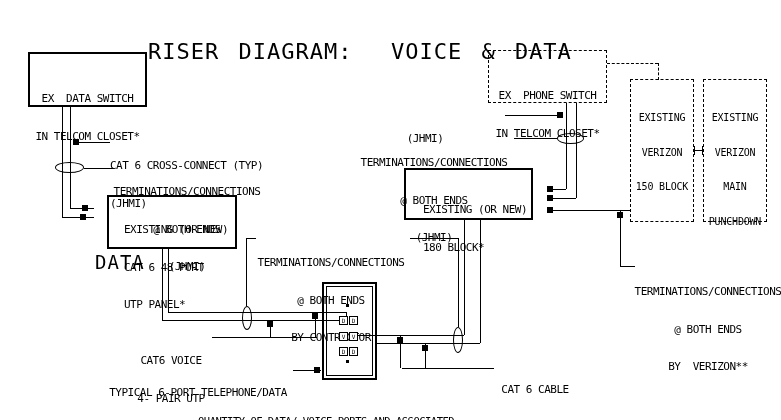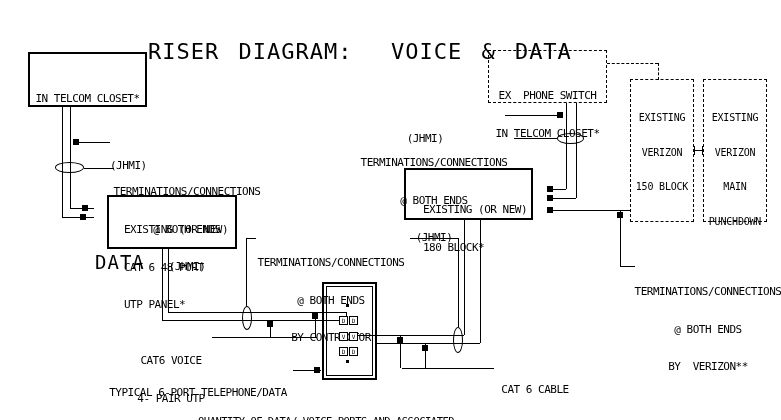--- a/index.html
+++ b/index.html
@@ -24,33 +24,35 @@
 </style>
 </head>
 <body>
 
 <div id="canvas">
 
   <div class="title" style="left:148px;top:39px">RISER DIAGRAM:  VOICE &amp; DATA</div>
 
   <div class="box" style="left:28px;top:52px;width:119px;height:55px"></div>
   <div class="txt c" style="left:28px;top:68px;width:119px">
+    <span class="tl">EX  DATA SWITCH</span>
     <span class="tl">IN TELCOM CLOSET*</span>
   </div>
 
   <div class="ln" style="left:62px;top:107px;width:1px;height:110px"></div>
   <div class="ln" style="left:70px;top:107px;width:1px;height:101px"></div>
   <div class="ln" style="left:62px;top:217px;width:32px;height:1px"></div>
   <div class="ln" style="left:70px;top:208px;width:24px;height:1px"></div>
   <div class="mk" style="left:80px;top:214px"></div>
   <div class="mk" style="left:82px;top:205px"></div>
 
   <div class="mk" style="left:73px;top:139px"></div>
   <div class="ln" style="left:76px;top:142px;width:34px;height:1px"></div>
   <div class="txt" style="left:110px;top:135px">
+    <span class="tl">CAT 6 CROSS-CONNECT (TYP)</span>
     <span class="tl">(JHMI)</span>
   </div>
 
   <div class="ell" style="left:55px;top:162px;width:29px;height:11px"></div>
   <div class="ln" style="left:84px;top:168px;width:30px;height:1px"></div>
   <div class="txt c" style="left:112px;top:161px;width:150px">
     <span class="tl">TERMINATIONS/CONNECTIONS</span>
     <span class="tl">@ BOTH ENDS</span>
     <span class="tl">(JHMI)</span>
   </div>

